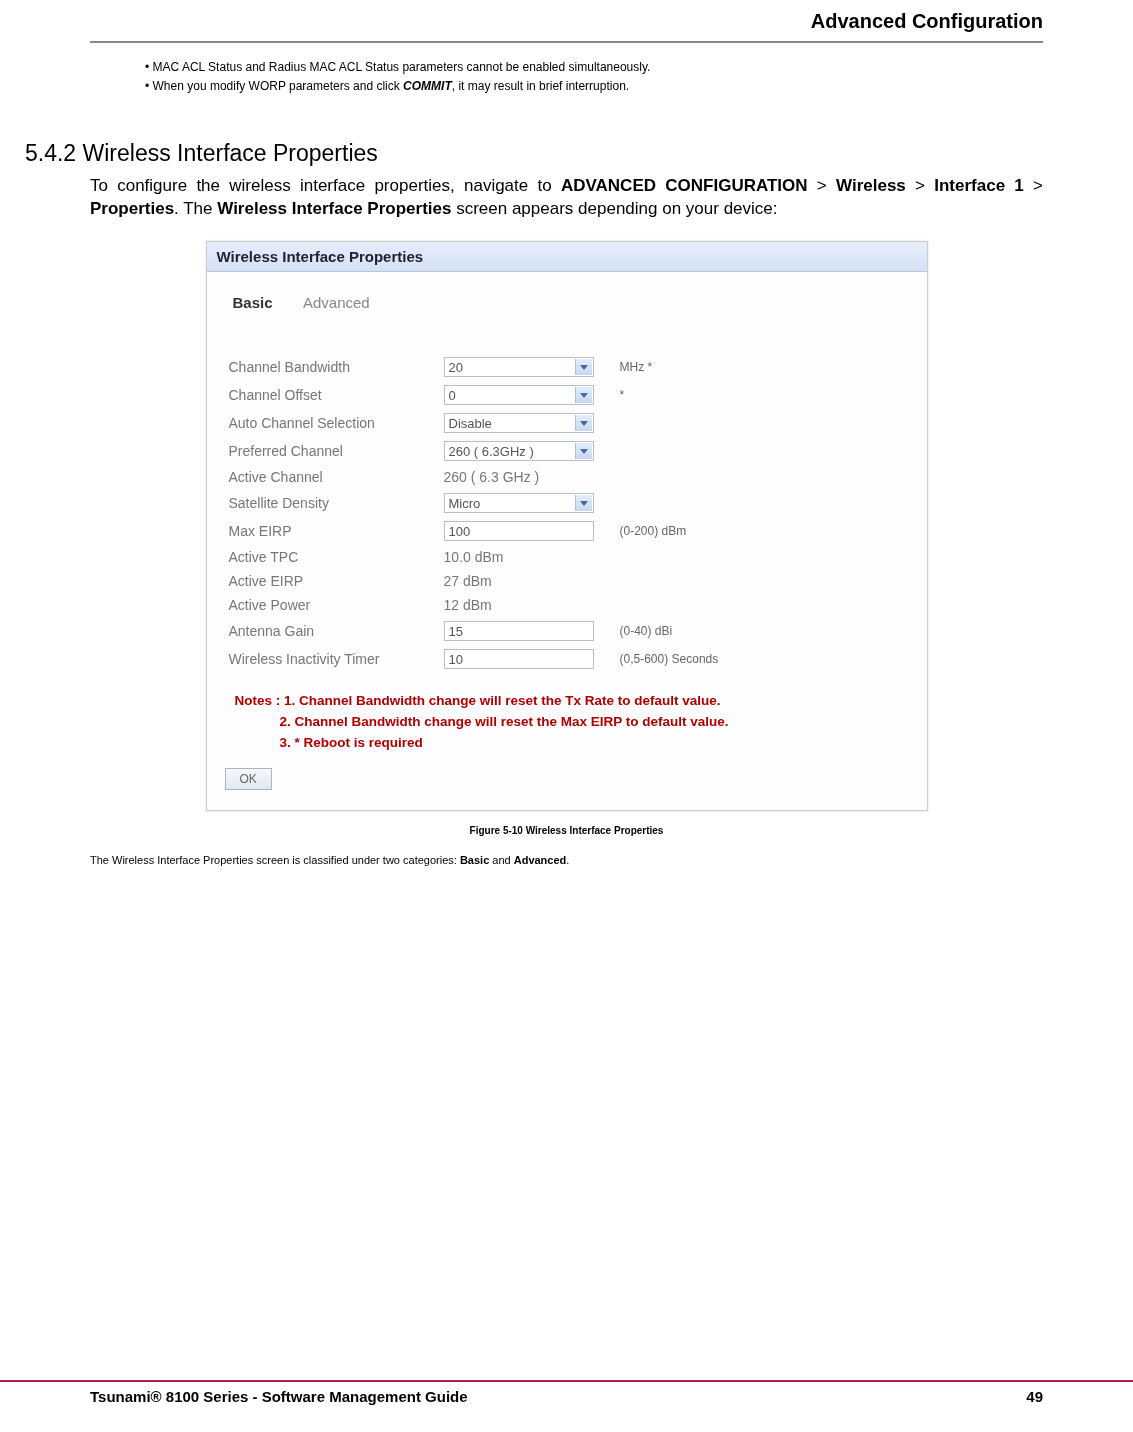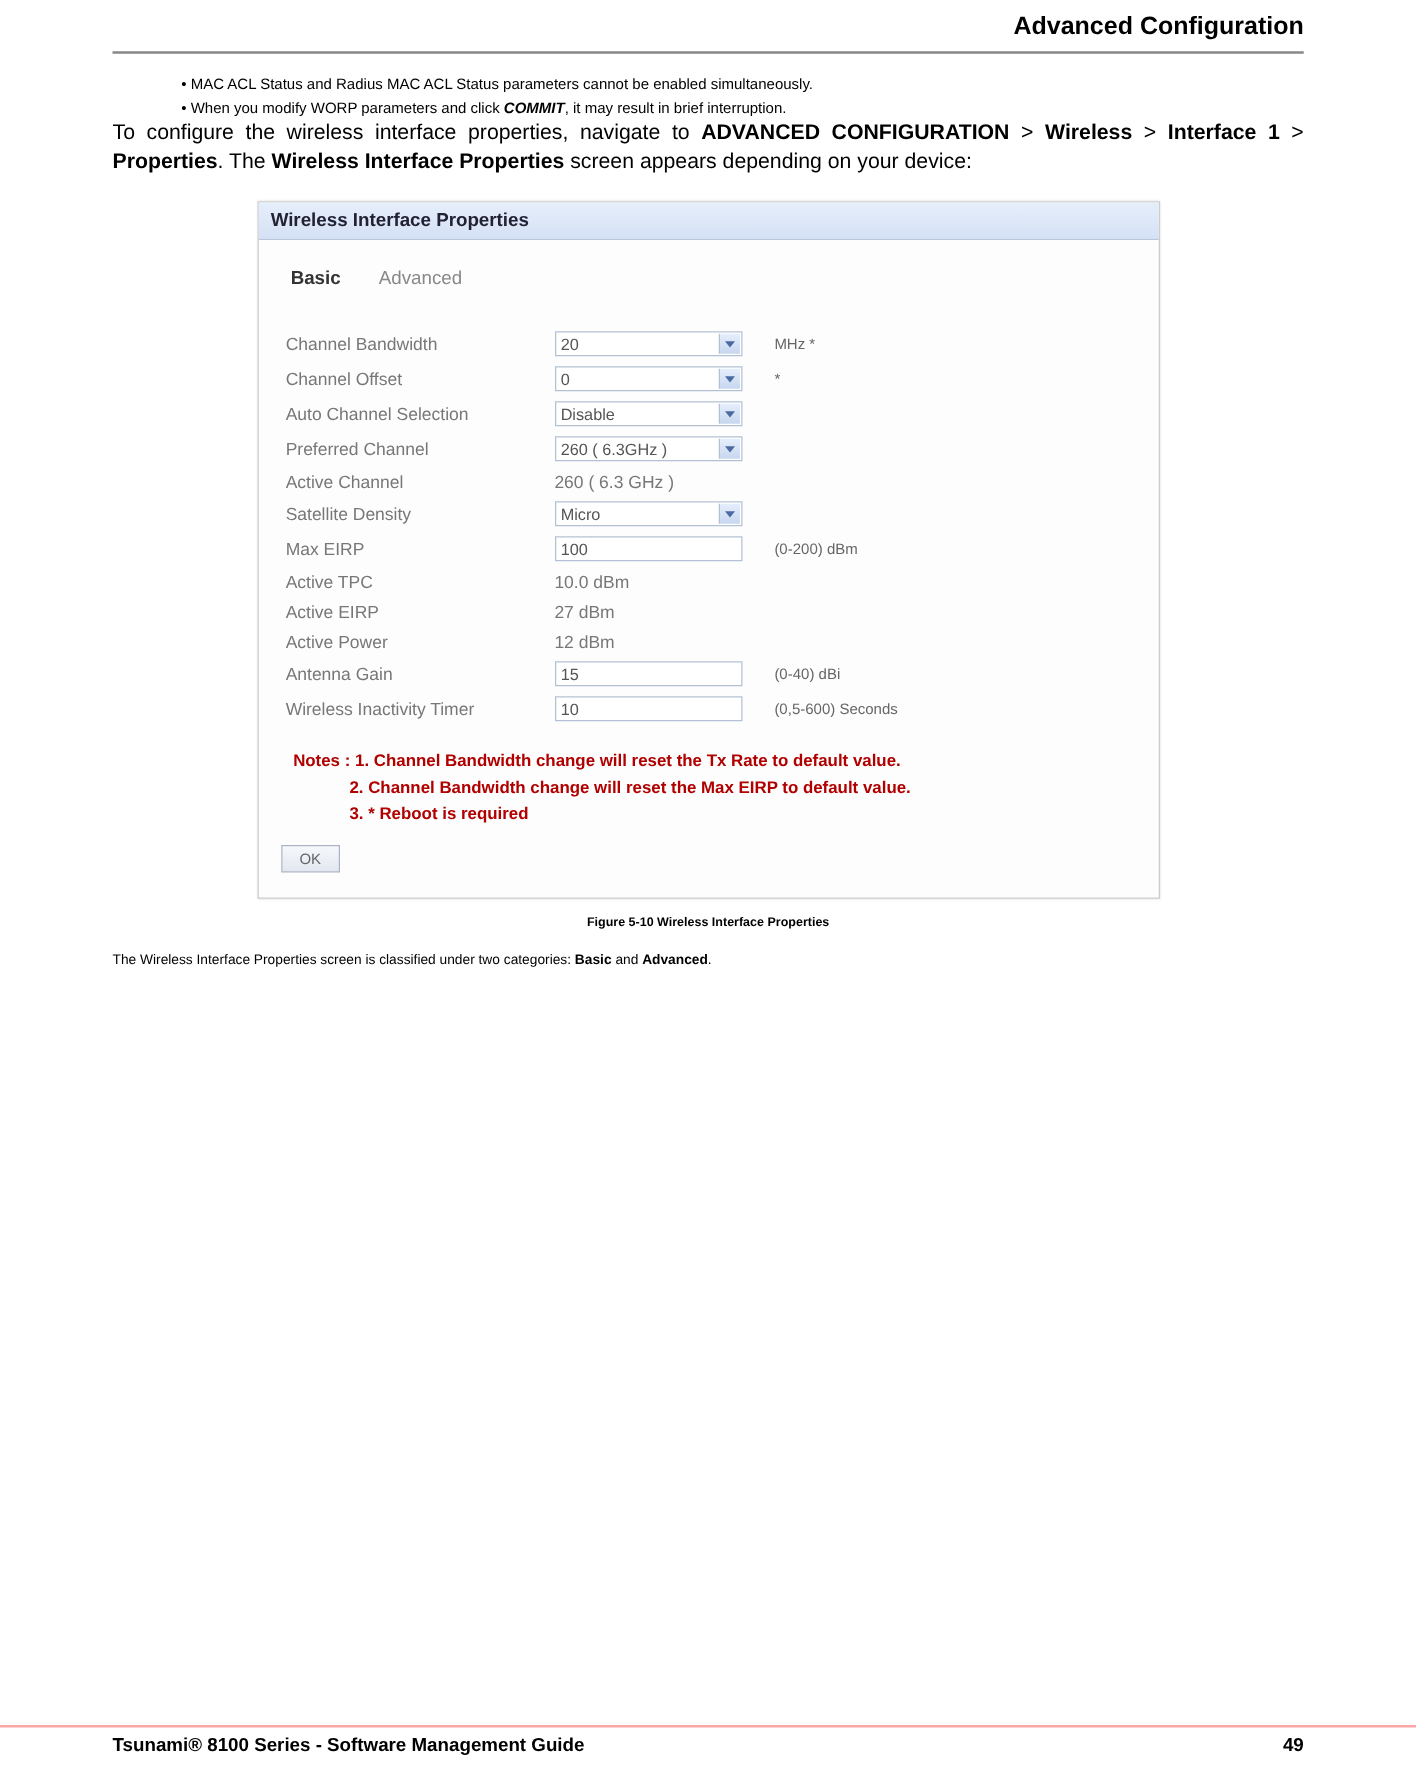--- a/index.html
+++ b/index.html
@@ -56,21 +56,21 @@
   }
   .wip-title {
     background: linear-gradient(#e6eefb, #d4e1f5);
     border-bottom: 1px solid #b9c6dc;
     font-weight: bold;
     font-size: 15px;
     color: #223;
     padding: 6px 10px;
   }
   .wip-body { padding: 18px 22px 14px 22px; }
-  .tabs { margin-bottom: 26px; }
+  .tabs { margin-bottom: 38px; }
   .tab {
     display: inline-block;
     font-size: 15px;
     color: #888;
     padding: 4px 22px 4px 4px;
   }
   .tab.active { font-weight: bold; color: #333; }
   .form-row {
     display: flex;
     align-items: center;
@@ -138,21 +138,21 @@
     text-align: center;
     font-weight: bold;
     font-size: 10px;
     margin: 14px 0 18px 0;
   }
   .post-text {
     font-size: 11px;
     margin-bottom: 340px;
   }
   .footer-wrap {
-    border-top: 2px solid #fca5a5;
+    border-top: 2px solid #be185d;
     padding: 6px 90px 10px 90px;
     box-sizing: border-box;
     display: flex;
     justify-content: space-between;
     font-size: 15px;
     font-weight: bold;
     background:#fff;
   }
 </style>
 </head>
@@ -164,20 +164,24 @@
 
   <div class="bullets">
     <div>
       <span>• </span><span>MAC ACL Status and Radius MAC ACL Status parameters cannot be enabled simultaneously.</span>
     </div>
     <div>
       <span>• When you modify WORP parameters and click </span><b><i>COMMIT</i></b><span>, it may result in brief interruption.</span>
     </div>
   </div>
 
+  <div class="section-heading">
+    <span>5.4.2</span>
+    <span>Wireless Interface Properties</span>
+  </div>
 
   <p class="intro">
     <span>To configure the wireless interface properties, navigate to </span><b>ADVANCED CONFIGURATION</b><span> &gt; </span><b>Wireless</b><span> &gt; </span><b>Interface 1</b><span> &gt; </span><b>Properties</b><span>. The </span><b>Wireless Interface Properties</b><span> screen appears depending on your device:</span>
   </p>
 
   <div class="wip-panel">
     <div class="wip-title">Wireless Interface Properties</div>
     <div class="wip-body">
       <div class="tabs">
         <span class="tab active">Basic</span>

